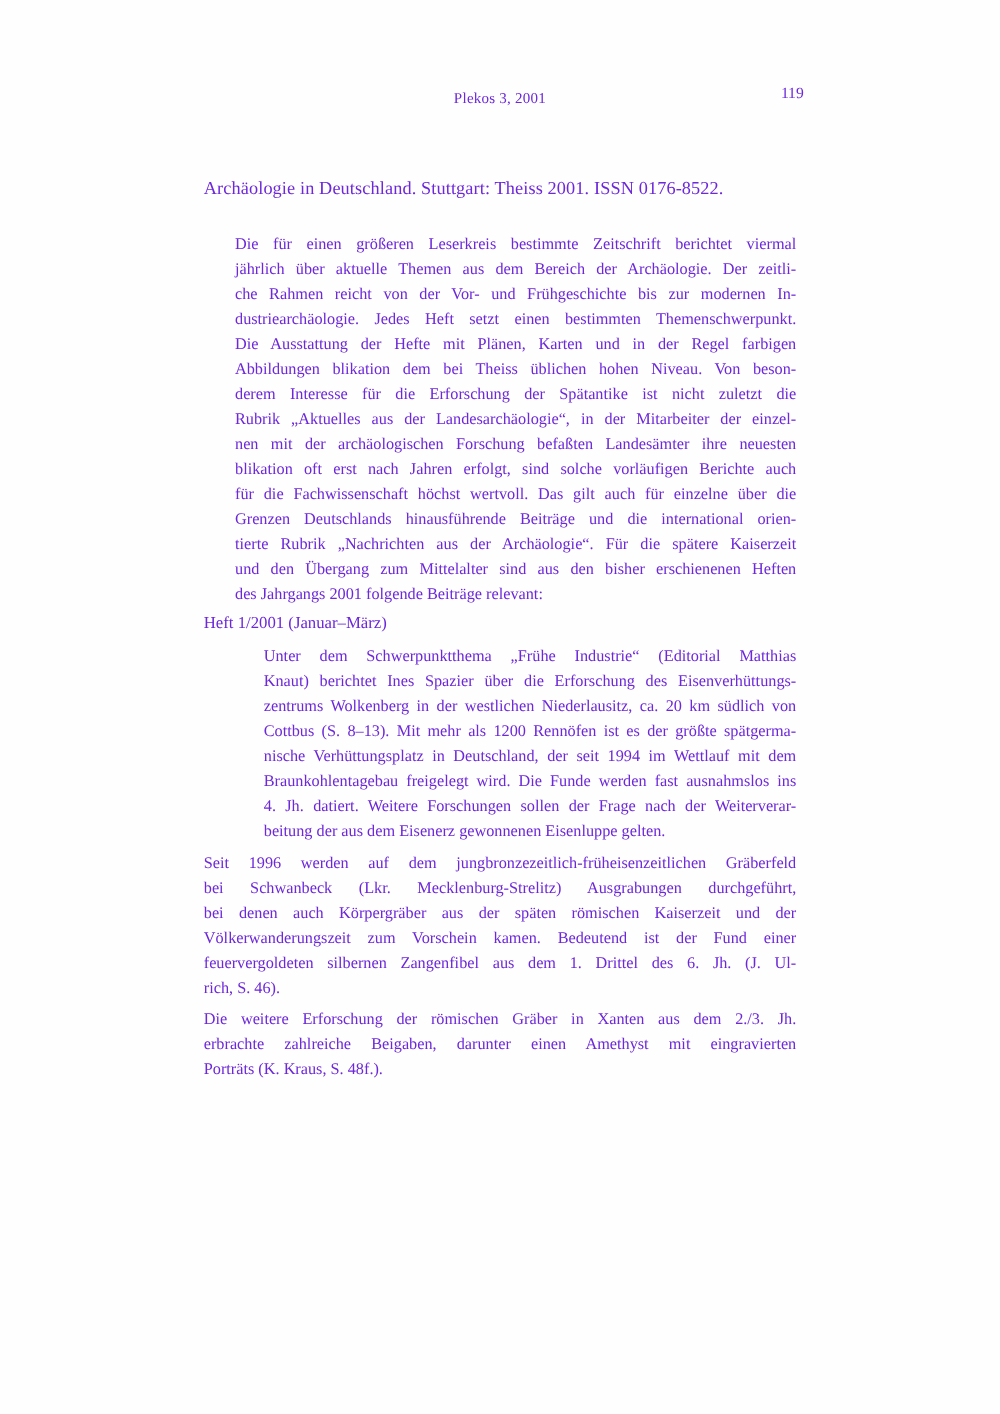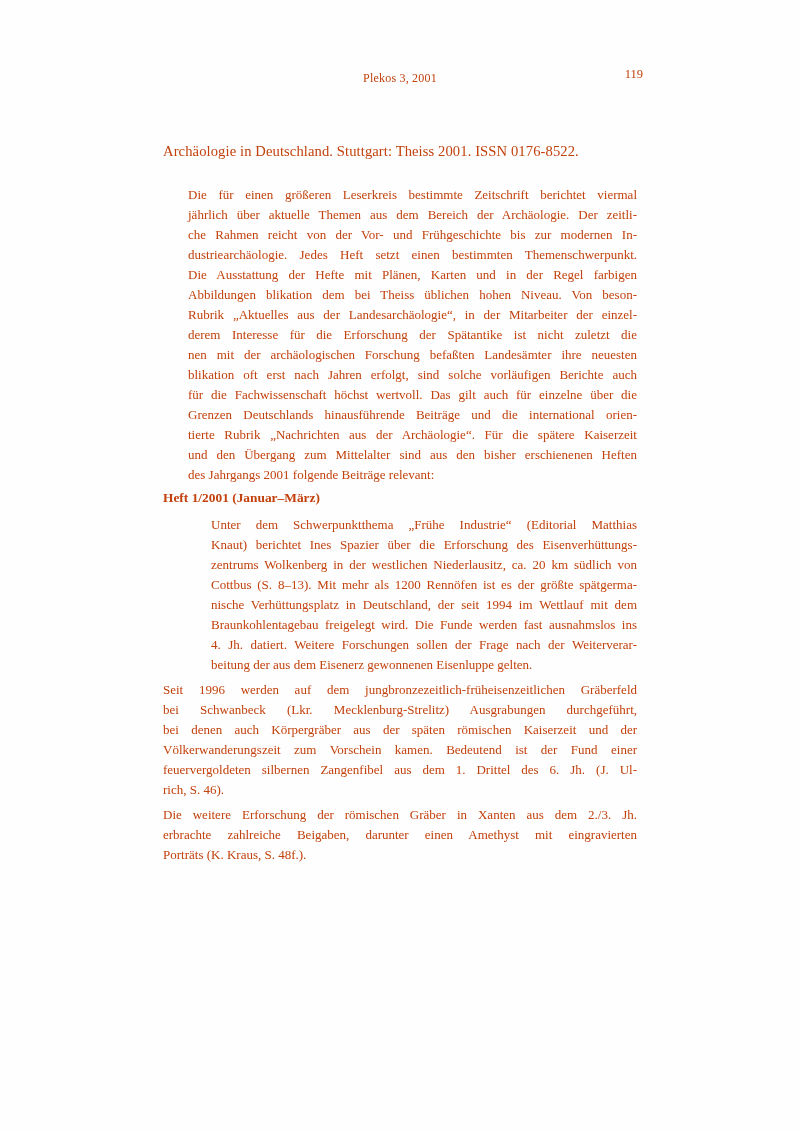--- a/index.html
+++ b/index.html
@@ -6,21 +6,21 @@
     margin: 0;
     padding: 0;
     background: #ffffff;
   }
   .page {
     position: relative;
     width: 800px;
     height: 1131px;
     background: #fefefe;
     font-family: "Liberation Serif", "DejaVu Serif", serif;
-    color: #c2410c;
+    color: #6d28d9;
     overflow: hidden;
   }
   .running-head {
     position: absolute;
     top: 71px;
     left: 163px;
     width: 474px;
     text-align: center;
     font-size: 12px;
     letter-spacing: 0.2px;
@@ -47,21 +47,21 @@
     top: 185px;
     left: 163px;
     width: 474px;
     font-size: 13px;
     line-height: 20px;
   }
   .content > :first-child { margin-top: 0; margin-left: 25px; }
   .para { margin: 5px 0 0 0; }
   .heading {
     margin: 3px 0 0 0;
-    font-weight: bold;
+    font-weight: normal;
     font-size: 13.4px;
   }
   .heading + .para { margin-top: 7px; margin-left: 48px; }
   .line {
     text-align: justify;
     text-align-last: justify;
   }
   .line.last {
     text-align: center;
     text-align-last: left;
@@ -75,22 +75,22 @@
   <div class="page-number">119</div>
   <div class="doc-title">Archäologie in Deutschland. Stuttgart: Theiss 2001. ISSN 0176-8522.</div>
   <main class="content">
       <div class="para">
         <div class="line">Die für einen größeren Leserkreis bestimmte Zeitschrift berichtet viermal</div>
         <div class="line">jährlich über aktuelle Themen aus dem Bereich der Archäologie. Der zeitli-</div>
         <div class="line">che Rahmen reicht von der Vor- und Frühgeschichte bis zur modernen In-</div>
         <div class="line">dustriearchäologie. Jedes Heft setzt einen bestimmten Themenschwerpunkt.</div>
         <div class="line">Die Ausstattung der Hefte mit Plänen, Karten und in der Regel farbigen</div>
         <div class="line">Abbildungen blikation dem bei Theiss üblichen hohen Niveau. Von beson-</div>
+        <div class="line">derem Interesse für die Erforschung der Spätantike ist nicht zuletzt die</div>
         <div class="line">Rubrik „Aktuelles aus der Landesarchäologie“, in der Mitarbeiter der einzel-</div>
-        <div class="line">derem Interesse für die Erforschung der Spätantike ist nicht zuletzt die</div>
         <div class="line">nen mit der archäologischen Forschung befaßten Landesämter ihre neuesten</div>
         <div class="line">blikation oft erst nach Jahren erfolgt, sind solche vorläufigen Berichte auch</div>
         <div class="line">für die Fachwissenschaft höchst wertvoll. Das gilt auch für einzelne über die</div>
         <div class="line">Grenzen Deutschlands hinausführende Beiträge und die international orien-</div>
         <div class="line">tierte Rubrik „Nachrichten aus der Archäologie“. Für die spätere Kaiserzeit</div>
         <div class="line">und den Übergang zum Mittelalter sind aus den bisher erschienenen Heften</div>
         <div class="line last">des Jahrgangs 2001 folgende Beiträge relevant:</div>
       </div>
       <div class="heading">Heft 1/2001 (Januar–März)</div>
       <div class="para">

